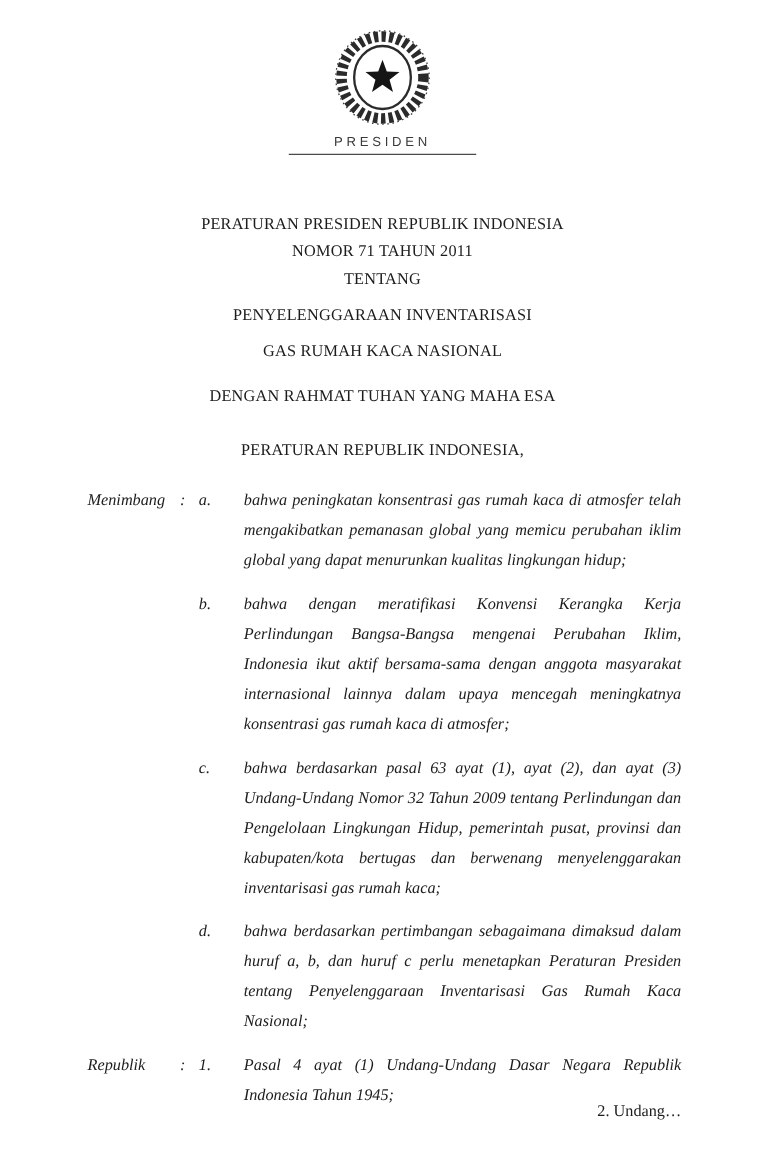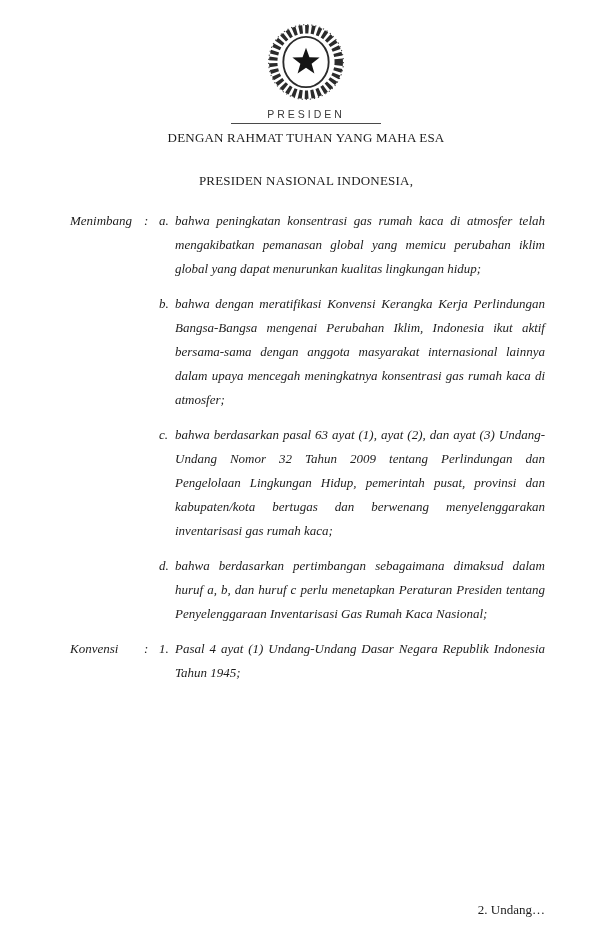--- a/index.html
+++ b/index.html
@@ -46,21 +46,21 @@
     text-align: center;
     margin-top: 44px;
     font-size: 13px;
     letter-spacing: 0.2px;
   }
   .title-line { line-height: 22px; }
   .subject-line { line-height: 22px; margin-top: 7px; }
   .invocation {
     text-align: center;
     font-size: 13px;
-    margin-top: 6px;
+    margin-top: 17px;
     letter-spacing: 0.2px;
   }
   .authority {
     text-align: center;
     font-size: 13px;
     margin-top: 27px;
     letter-spacing: 0.2px;
   }
 
   
@@ -70,27 +70,27 @@
     font-size: 13px;
   }
   .clause-row { display: flex; align-items: flex-start; font-style: italic; }
   .clause-row + .clause-row { margin-top: 11px; }
   .clause-label { width: 74px; line-height: 24px; flex-shrink: 0; }
   .clause-colon { width: 15px; line-height: 24px; flex-shrink: 0; }
   .clause-items { flex: 1; min-width: 0; }
   .clause-item { display: flex; margin-bottom: 11px; }
   .clause-item:last-child { margin-bottom: 0; }
   .item-marker { width: 16px; flex-shrink: 0; line-height: 24px; }
-  .item-text { flex: 1; text-align: justify; line-height: 24px; }
+  .item-text { flex: 1; text-align: justify; line-height: 24px; margin-left: 20px; }
 
   
   .footer-cont {
     position: absolute;
     right: 67px;
-    bottom: 18px;
+    bottom: 39px;
     font-size: 13px;
     margin-left: 27px;
   }
 </style>
 </head>
 <body>
 
 <div class="page">
 
   <div class="letterhead">
@@ -102,24 +102,31 @@
 
         <ellipse cx="50" cy="50" rx="27" ry="30" fill="#ffffff" stroke="#2b2b2b" stroke-width="2.2"></ellipse>
 
         <polygon fill="#151515" points="50,33 54.1,44.3 66.2,44.7 56.7,52.2 60,63.8 50,56.9 40,63.8 43.3,52.2 33.8,44.7 45.9,44.3"></polygon>
       </svg>
     </div>
     <div class="lh-presiden">PRESIDEN</div>
     <div class="lh-rule"></div>
   </div>
 
+  <div class="title-block">
+    <div class="title-line">PERATURAN PRESIDEN REPUBLIK INDONESIA</div>
+    <div class="title-line">NOMOR 71 TAHUN 2011</div>
+    <div class="title-line">TENTANG</div>
+    <div class="subject-line">PENYELENGGARAAN INVENTARISASI</div>
+    <div class="subject-line">GAS RUMAH KACA NASIONAL</div>
+  </div>
 
   <div class="invocation">DENGAN RAHMAT TUHAN YANG MAHA ESA</div>
 
-  <div class="authority">PRESIDEN NASIONAL INDONESIA,</div>
+  <div class="authority">PERATURAN REPUBLIK INDONESIA,</div>
 
   <div class="body-block">
 
     <div class="clause-row">
       <div class="clause-label">Menimbang</div>
       <div class="clause-colon">:</div>
       <div class="clause-items">
 
         <div class="clause-item">
           <div class="item-marker">a.</div>
@@ -138,21 +145,21 @@
 
         <div class="clause-item">
           <div class="item-marker">d.</div>
           <div class="item-text">bahwa berdasarkan pertimbangan sebagaimana dimaksud dalam huruf a, b, dan huruf c perlu menetapkan Peraturan Presiden tentang Penyelenggaraan Inventarisasi Gas Rumah Kaca Nasional;</div>
         </div>
 
       </div>
     </div>
 
     <div class="clause-row">
-      <div class="clause-label">Konvensi</div>
+      <div class="clause-label">Republik</div>
       <div class="clause-colon">:</div>
       <div class="clause-items">
 
         <div class="clause-item">
           <div class="item-marker">1.</div>
           <div class="item-text">Pasal 4 ayat (1) Undang-Undang Dasar Negara Republik Indonesia Tahun 1945;</div>
         </div>
 
       </div>
     </div>

